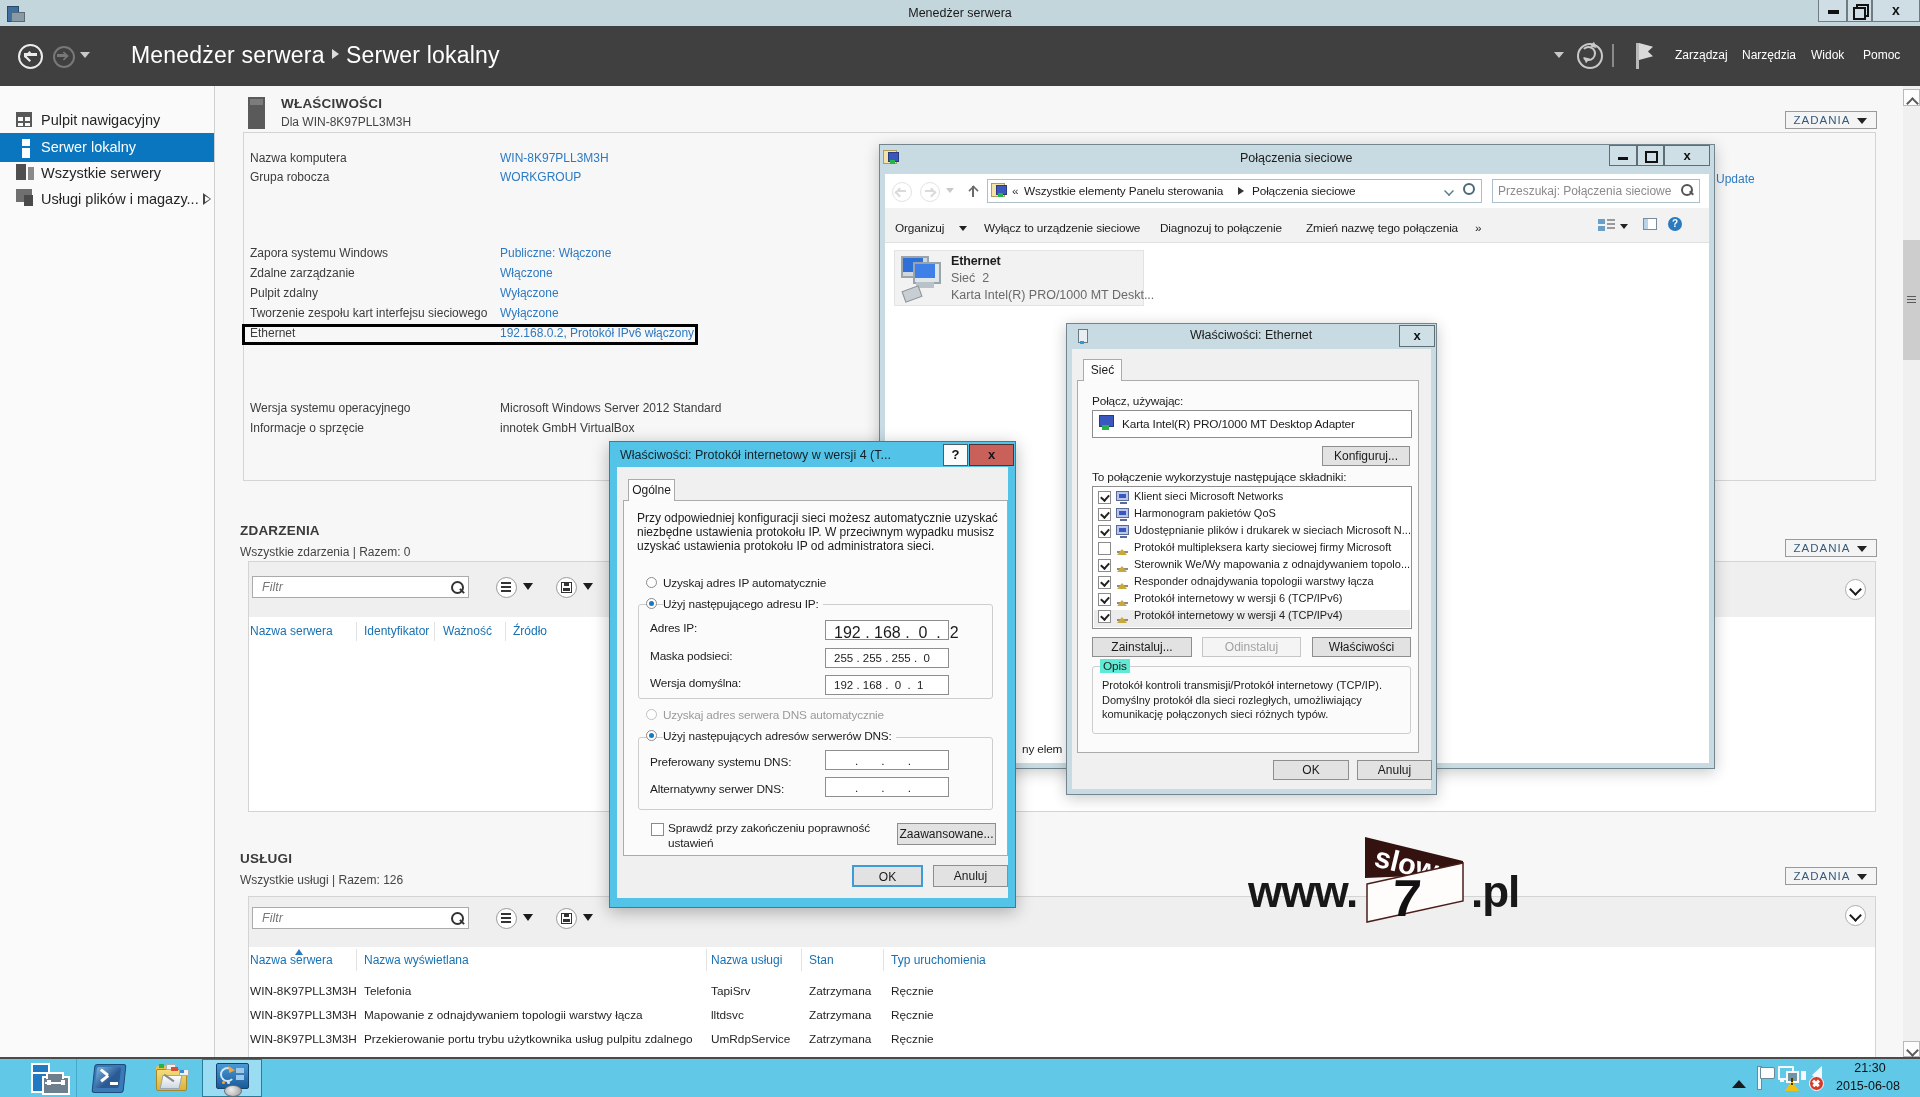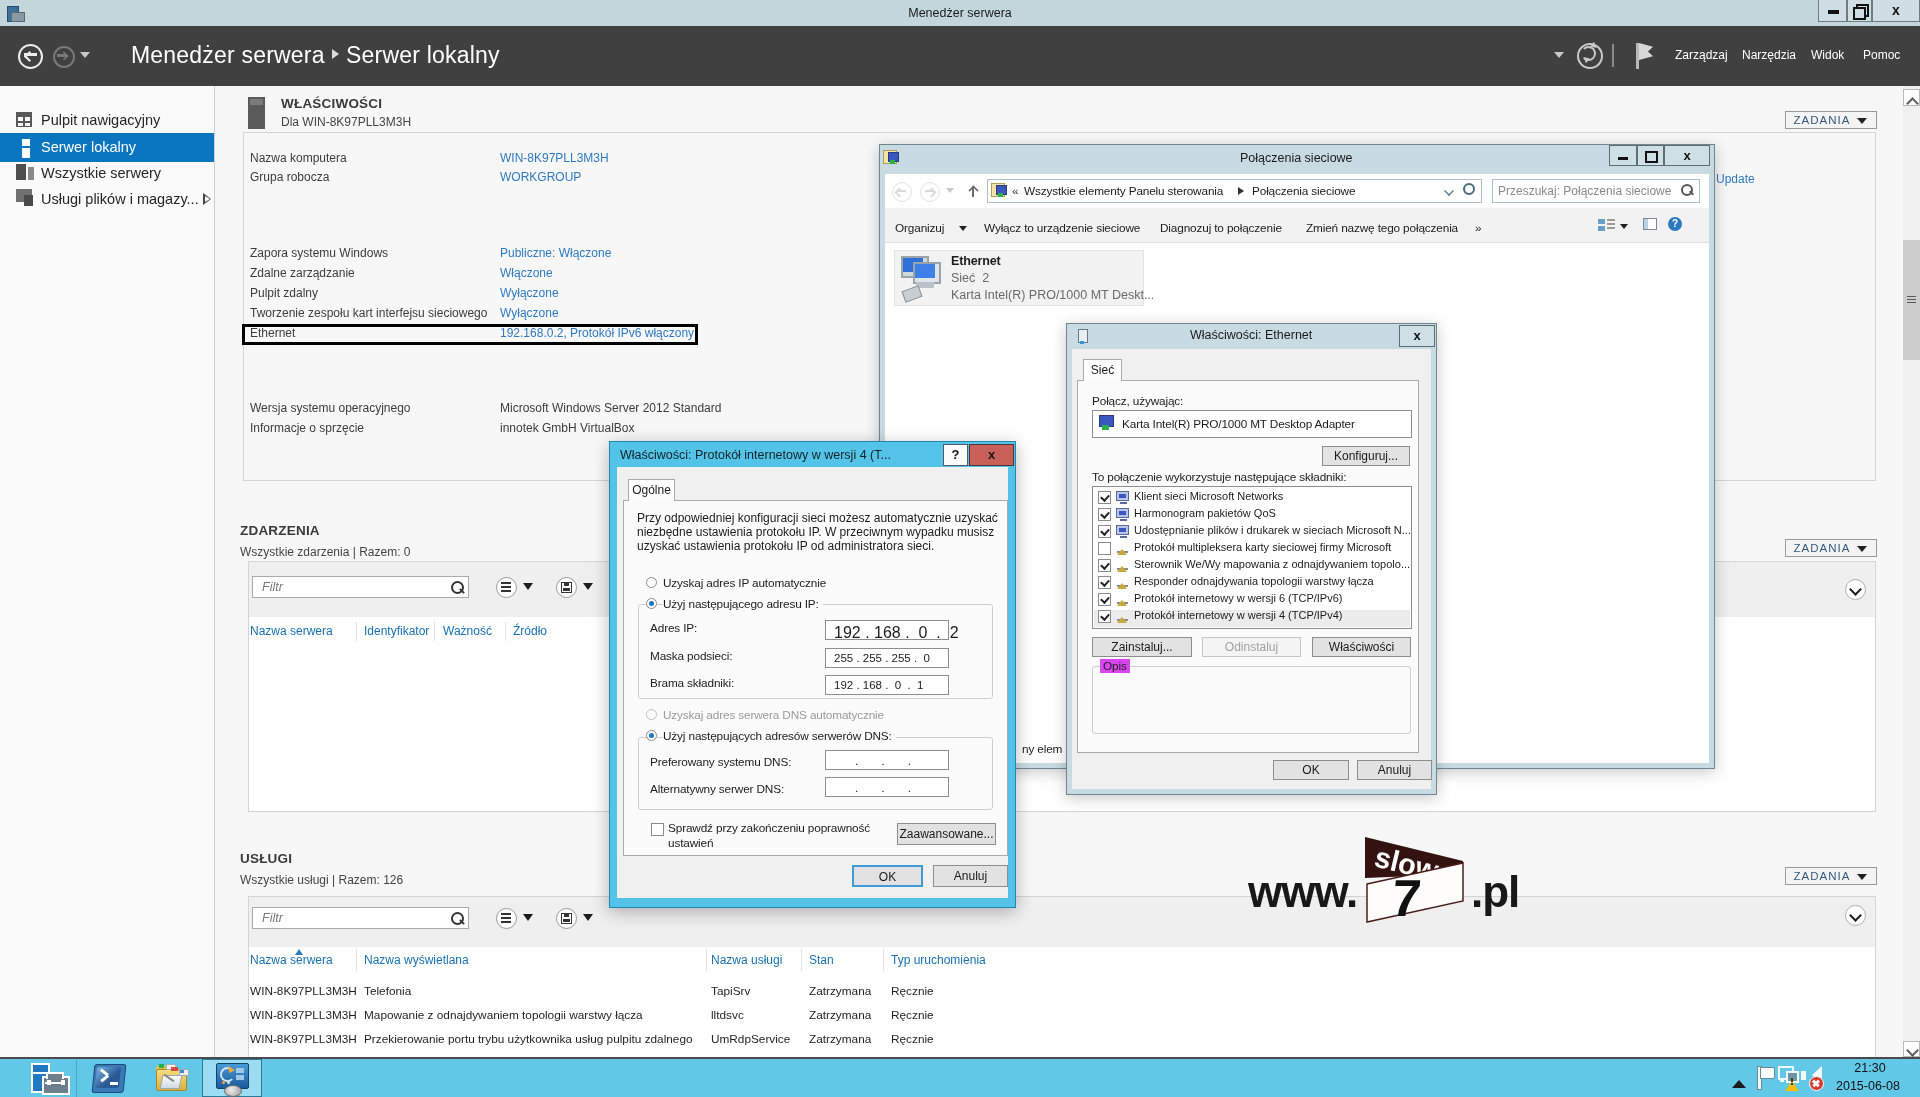--- a/index.html
+++ b/index.html
@@ -345,21 +345,22 @@
     <div class="abs li" style="left:1134px;top:592px">Protokół internetowy w wersji 6 (TCP/IPv6)</div>
 <div class="abs chk" style="left:1098px;top:610px"></div>
     <div class="abs ic2" style="left:1116px;top:610px"></div>
     <div class="abs li" style="left:1134px;top:609px">Protokół internetowy w wersji 4 (TCP/IPv4)</div>
 
 <div class="abs btn" style="left:1092px;top:637px;width:100px;height:20px;line-height:18px">Zainstaluj...</div>
 <div class="abs btn dis" style="left:1202px;top:637px;width:99px;height:20px;line-height:18px">Odinstaluj</div>
 <div class="abs btn" style="left:1312px;top:637px;width:99px;height:20px;line-height:18px">Właściwości</div>
 
 <div class="abs gbox" style="left:1092px;top:666px;width:319px;height:68px"></div>
-<div class="abs s12" style="left:1100px;top:659px;background:#d946ef;padding:0 3px">Opis</div>
+<div class="abs s12" style="left:1100px;top:659px;background:#5eead4;padding:0 3px">Opis</div>
+<div class="abs" style="left:1102px;top:678px;font-size:11px;color:#1c1c1c;line-height:14.6px;white-space:nowrap">Protokół kontroli transmisji/Protokół internetowy (TCP/IP).<br>Domyślny protokół dla sieci rozległych, umożliwiający<br>komunikację połączonych sieci różnych typów.</div>
 <div class="abs btn" style="left:1273px;top:760px;width:76px;height:20px;line-height:18px">OK</div>
 <div class="abs btn" style="left:1357px;top:760px;width:75px;height:20px;line-height:18px">Anuluj</div>
 
 <div class="abs" style="left:609px;top:441px;width:407px;height:467px;background:#53c4e8;border:1px solid #2187ae;box-sizing:border-box;box-shadow:0 4px 16px rgba(0,0,0,.28)"></div>
 <div class="abs" style="left:617px;top:467px;width:391px;height:431px;background:#f0f0f0"></div>
 <div class="abs" style="left:620px;top:448px;width:330px;height:16px;font-size:12.5px;color:#13222a;white-space:nowrap">Właściwości: Protokół internetowy w wersji 4 (T...</div>
 <div class="abs" style="left:943px;top:444px;width:25px;height:22px;background:#fbfbfb;border:1px solid #4e5c63;box-sizing:border-box;text-align:center;font-size:13px;font-weight:bold;color:#111;line-height:20px">?</div>
 <div class="abs" style="left:969px;top:444px;width:45px;height:22px;background:#c9615a;border:1px solid #4e3233;box-sizing:border-box;text-align:center;font-size:13px;font-weight:bold;color:#161616;line-height:20px">x</div>
 
 <div class="abs" style="left:623px;top:500px;width:385px;height:356px;background:#fbfbfb;border:1px solid #ababab;box-sizing:border-box"></div>
@@ -370,21 +371,21 @@
 <div class="abs s12" style="left:663px;top:576px">Uzyskaj adres IP automatycznie</div>
 <div class="abs gbox" style="left:638px;top:604px;width:355px;height:95px"></div>
 <div class="abs radio on" style="left:646px;top:598px"></div>
 <div class="abs s12" style="left:663px;top:597px;background:#fbfbfb;padding-right:4px">Użyj następującego adresu IP:</div>
 <div class="abs s12" style="left:650px;top:621px">Adres IP:</div>
 <div class="abs tfield" style="left:825px;top:620px;width:124px;height:20px"></div>
 <div class="abs" style="left:834px;top:624px;font-size:16px;color:#1c1c1c;white-space:nowrap">192 . 168 .&nbsp; 0&nbsp; .&nbsp; 2</div>
 <div class="abs s12" style="left:650px;top:649px">Maska podsieci:</div>
 <div class="abs tfield" style="left:825px;top:648px;width:124px;height:20px"></div>
 <div class="abs" style="left:834px;top:652px;font-size:11.5px;color:#1c1c1c;white-space:nowrap">255 . 255 . 255 .&nbsp; 0</div>
-<div class="abs s12" style="left:650px;top:676px">Brama składniki:</div>
+<div class="abs s12" style="left:650px;top:676px">Wersja domyślna:</div>
 <div class="abs tfield" style="left:825px;top:675px;width:124px;height:20px"></div>
 <div class="abs" style="left:834px;top:679px;font-size:11.5px;color:#1c1c1c;white-space:nowrap">192 . 168 .&nbsp; 0&nbsp; .&nbsp; 1</div>
 <div class="abs radio" style="left:646px;top:709px;border-color:#c0c0c0"></div>
 <div class="abs s12g" style="left:663px;top:708px">Uzyskaj adres serwera DNS automatycznie</div>
 <div class="abs gbox" style="left:638px;top:737px;width:355px;height:73px"></div>
 <div class="abs radio on" style="left:646px;top:730px"></div>
 <div class="abs s12" style="left:663px;top:729px;background:#fbfbfb;padding-right:4px">Użyj następujących adresów serwerów DNS:</div>
 <div class="abs s12" style="left:650px;top:755px">Preferowany systemu DNS:</div>
 <div class="abs tfield" style="left:825px;top:750px;width:124px;height:20px"></div>
 <div class="abs s12" style="left:836px;top:754px;letter-spacing:.5px">&nbsp;&nbsp;&nbsp;&nbsp;&nbsp;.&nbsp;&nbsp;&nbsp;&nbsp;&nbsp;&nbsp;.&nbsp;&nbsp;&nbsp;&nbsp;&nbsp;&nbsp;.</div>

